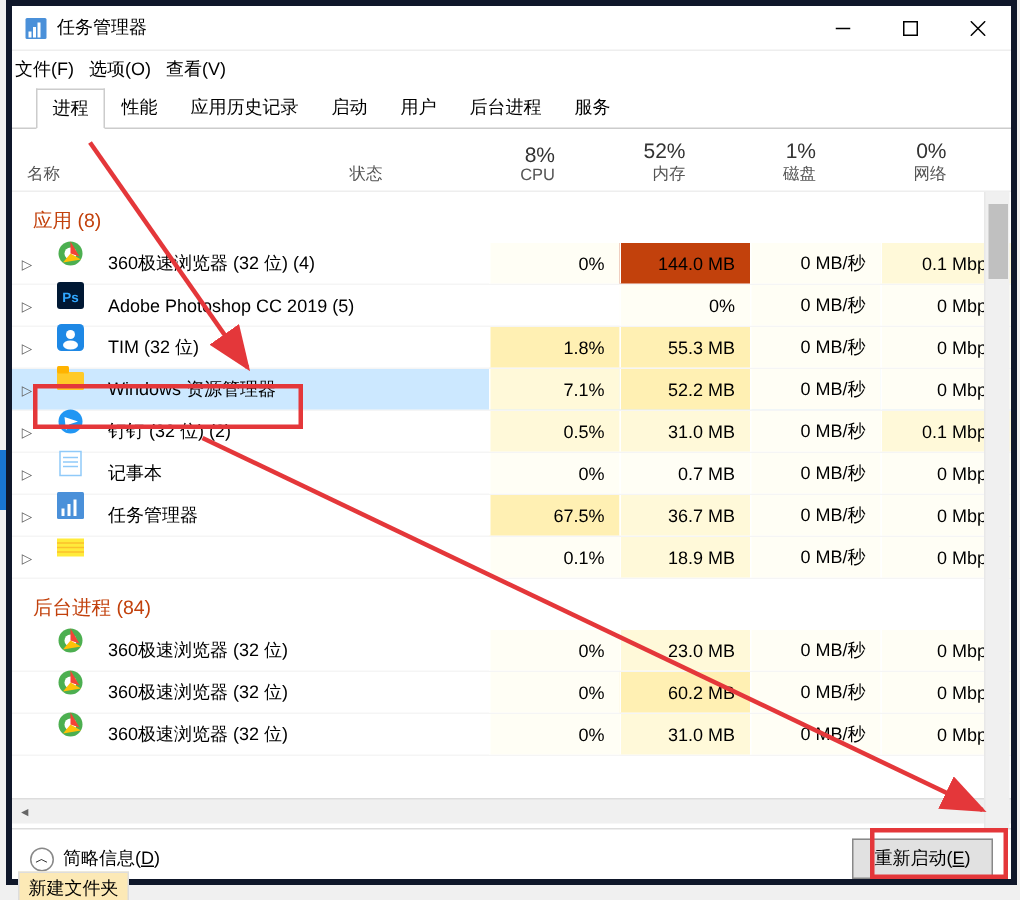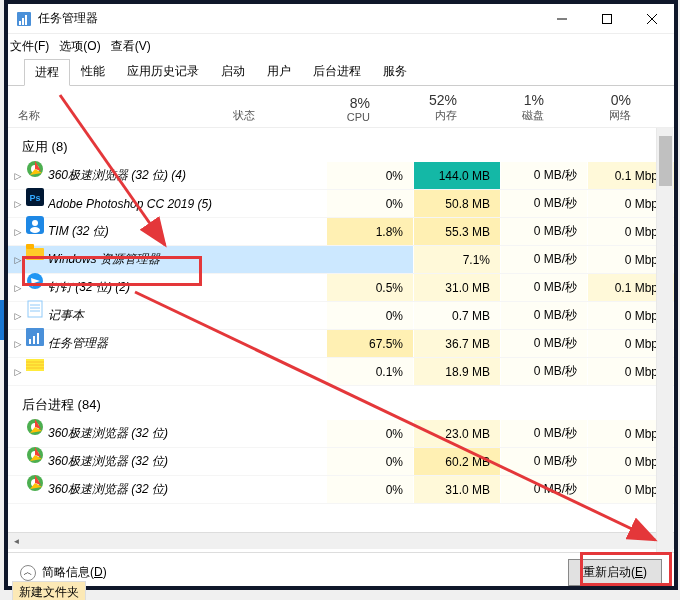--- a/index.html
+++ b/index.html
@@ -16,31 +16,31 @@
 .tabs { display: flex; border-bottom: 1px solid #ccc; font-size: 12px; padding-left: 16px; height: 28px; align-items: flex-end; }
 .tab { padding: 4px 10px; cursor: pointer; border: 1px solid transparent; }
 .tab.active { border: 1px solid #ccc; border-bottom: 1px solid #fff; background: #fff; position: relative; top: 1px; }
 .content { position: relative; height: 466px; overflow: hidden; }
 .headers { display: flex; height: 42px; font-size: 11px; color: #555; align-items: flex-end; padding-bottom: 4px; border-bottom: 1px solid #eee; }
 .col-name { width: 225px; padding-left: 10px; }
 .col-status { width: 60px; margin-top: 32px; }
 .col-num { width: 87px; text-align: right; padding-right: 10px; }
 .col-num .pct { font-size: 14px; color: #333; }
 .process-list { height: 404px; overflow-y: auto; overflow-x: hidden; }
-.group-header { font-size: 13px; color: #000000; padding: 10px 0 6px 14px; }
+.group-header { font-size: 13px; color: #c2410c; padding: 10px 0 6px 14px; }
 .row { display: flex; height: 28px; align-items: center; font-size: 12px; border-bottom: 1px solid #f5f5f5; cursor: pointer; }
 .row.selected { background: #cce8ff; }
 .row .expand { width: 14px; text-align: center; color: #666; font-size: 9px; padding-left: 6px; }
-.row .icon { width: 18px; height: 32px; margin: 0 4px; border-radius: 2px; }
-.row .name { flex: 1; white-space: nowrap; overflow: hidden; font-style: italic; }
+.row .icon { width: 18px; height: 32px; margin: 0 16px; border-radius: 2px; }
+.row .name { flex: 1; white-space: nowrap; overflow: hidden; }
 .row .cell { width: 87px; text-align: right; padding-right: 10px; }
 .heat0 { background: #fffef5; }
 .heat1 { background: #fff9d9; }
 .heat2 { background: #fff0b3; }
-.heat3 { background: #14b8a6; }
+.heat3 { background: #c2410c; }
 .row .cell { height: 100%; display: flex; align-items: center; justify-content: flex-end; border-left: 1px solid #fff; }
 .scrollbar-x { height: 17px; border-top: 1px solid #ddd; display: flex; align-items: center; background: #f0f0f0; }
 .scroll-arrow { width: 17px; height: 17px; display: flex; align-items: center; justify-content: center; cursor: pointer; font-size: 8px; color: #666; }
 .scroll-track { flex: 1; }
 .footer { height: 40px; display: flex; align-items: center; padding: 0 12px; font-size: 12px; border-top: 1px solid #ddd; }
 .fewer { display: flex; align-items: center; cursor: pointer; gap: 6px; }
 .fewer-icon { width: 16px; height: 16px; border: 1px solid #888; border-radius: 50%; display: flex; align-items: center; justify-content: center; font-size: 9px; }
 .footer-spacer { flex: 1; }
 .restart-btn { padding: 4px 14px; border: 1px solid #888; background: #e1e1e1; cursor: pointer; font-size: 12px; }
 .red-box { position: absolute; border: 3px solid #e4373a; pointer-events: none; z-index: 50; }
@@ -139,21 +139,20 @@
           <span class="cell heat1">0.1 Mbps</span>
         </div>
         <div class="row">
           <span class="expand">▷</span>
           <span class="icon"><svg viewBox="0 0 18 18" width="18" height="18">
               <rect width="18" height="18" fill="#001834" rx="2"></rect>
               <text x="9" y="13" font-size="9" fill="#31a8ff" text-anchor="middle" font-weight="bold">Ps</text>
             </svg></span>
           <span class="name">Adobe Photoshop CC 2019 (5)</span>
           <span class="cell heat0">0%</span>
-          <span class="cell heat2">50.8 MB</span>
           <span class="cell heat0">0 MB/秒</span>
           <span class="cell heat0">0 Mbps</span>
         </div>
         <div class="row">
           <span class="expand">▷</span>
           <span class="icon"><svg viewBox="0 0 18 18" width="18" height="18">
               <rect width="18" height="18" fill="#1e88e5" rx="3"></rect>
               <circle cx="9" cy="7" r="3" fill="#fff"></circle>
               <ellipse cx="9" cy="14" rx="5" ry="3" fill="#fff"></ellipse>
             </svg></span>
@@ -164,20 +163,21 @@
           <span class="cell heat0">0 Mbps</span>
         </div>
         <div class="row selected">
           <span class="expand">▷</span>
           <span class="icon"><svg viewBox="0 0 18 18" width="18" height="18">
               <rect y="4" width="18" height="12" fill="#ffca28" rx="1"></rect>
               <rect width="8" height="5" fill="#ffb300" rx="1"></rect>
             </svg></span>
           <span class="name">Windows 资源管理器</span>
           <span class="cell heat1">7.1%</span>
+          <span class="cell heat2">52.2 MB</span>
           <span class="cell heat0">0 MB/秒</span>
           <span class="cell heat0">0 Mbps</span>
         </div>
         <div class="row">
           <span class="expand">▷</span>
           <span class="icon"><svg viewBox="0 0 18 18" width="18" height="18">
               <circle cx="9" cy="9" r="8" fill="#2196f3"></circle>
               <path d="M5 6 L14 9 L8 11 L6 15 Z" fill="#fff"></path>
             </svg></span>
           <span class="name">钉钉 (32 位) (2)</span>

